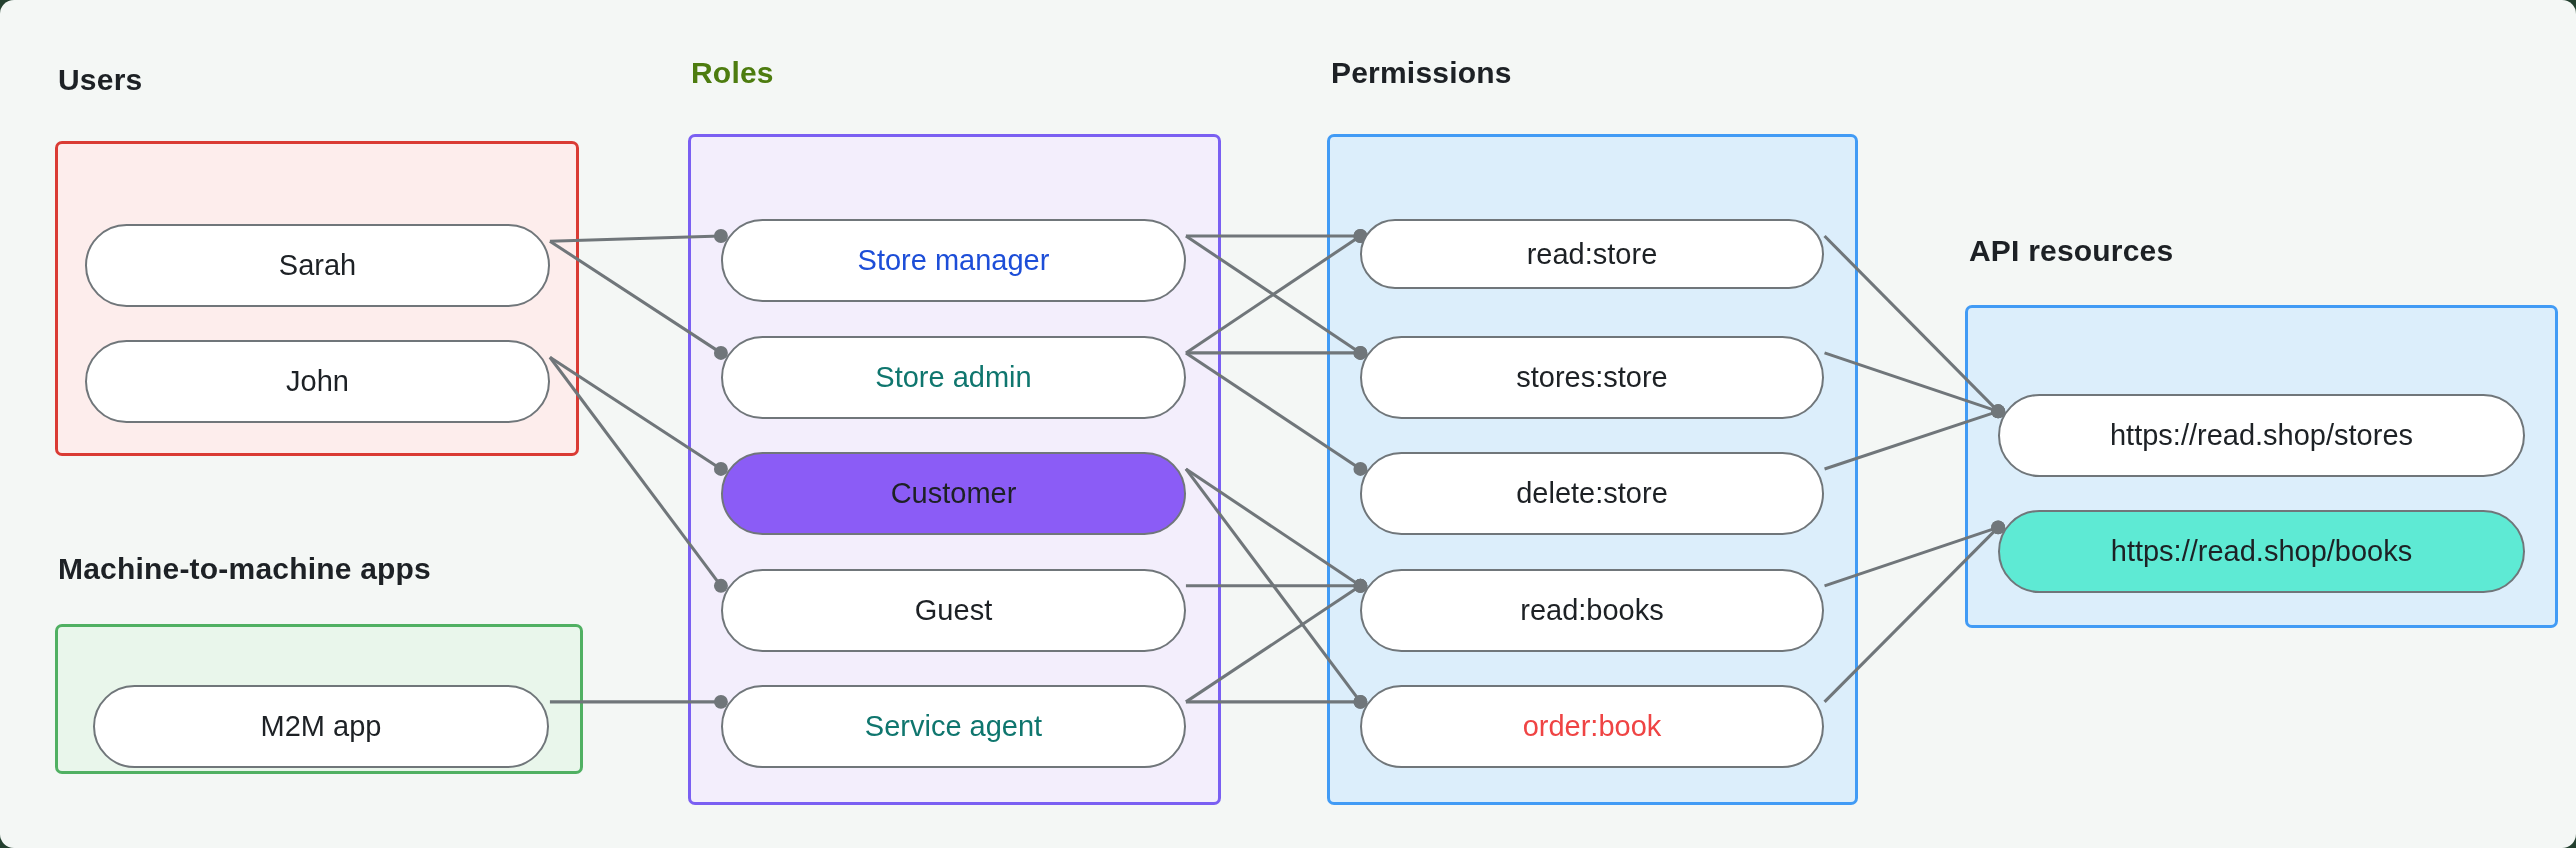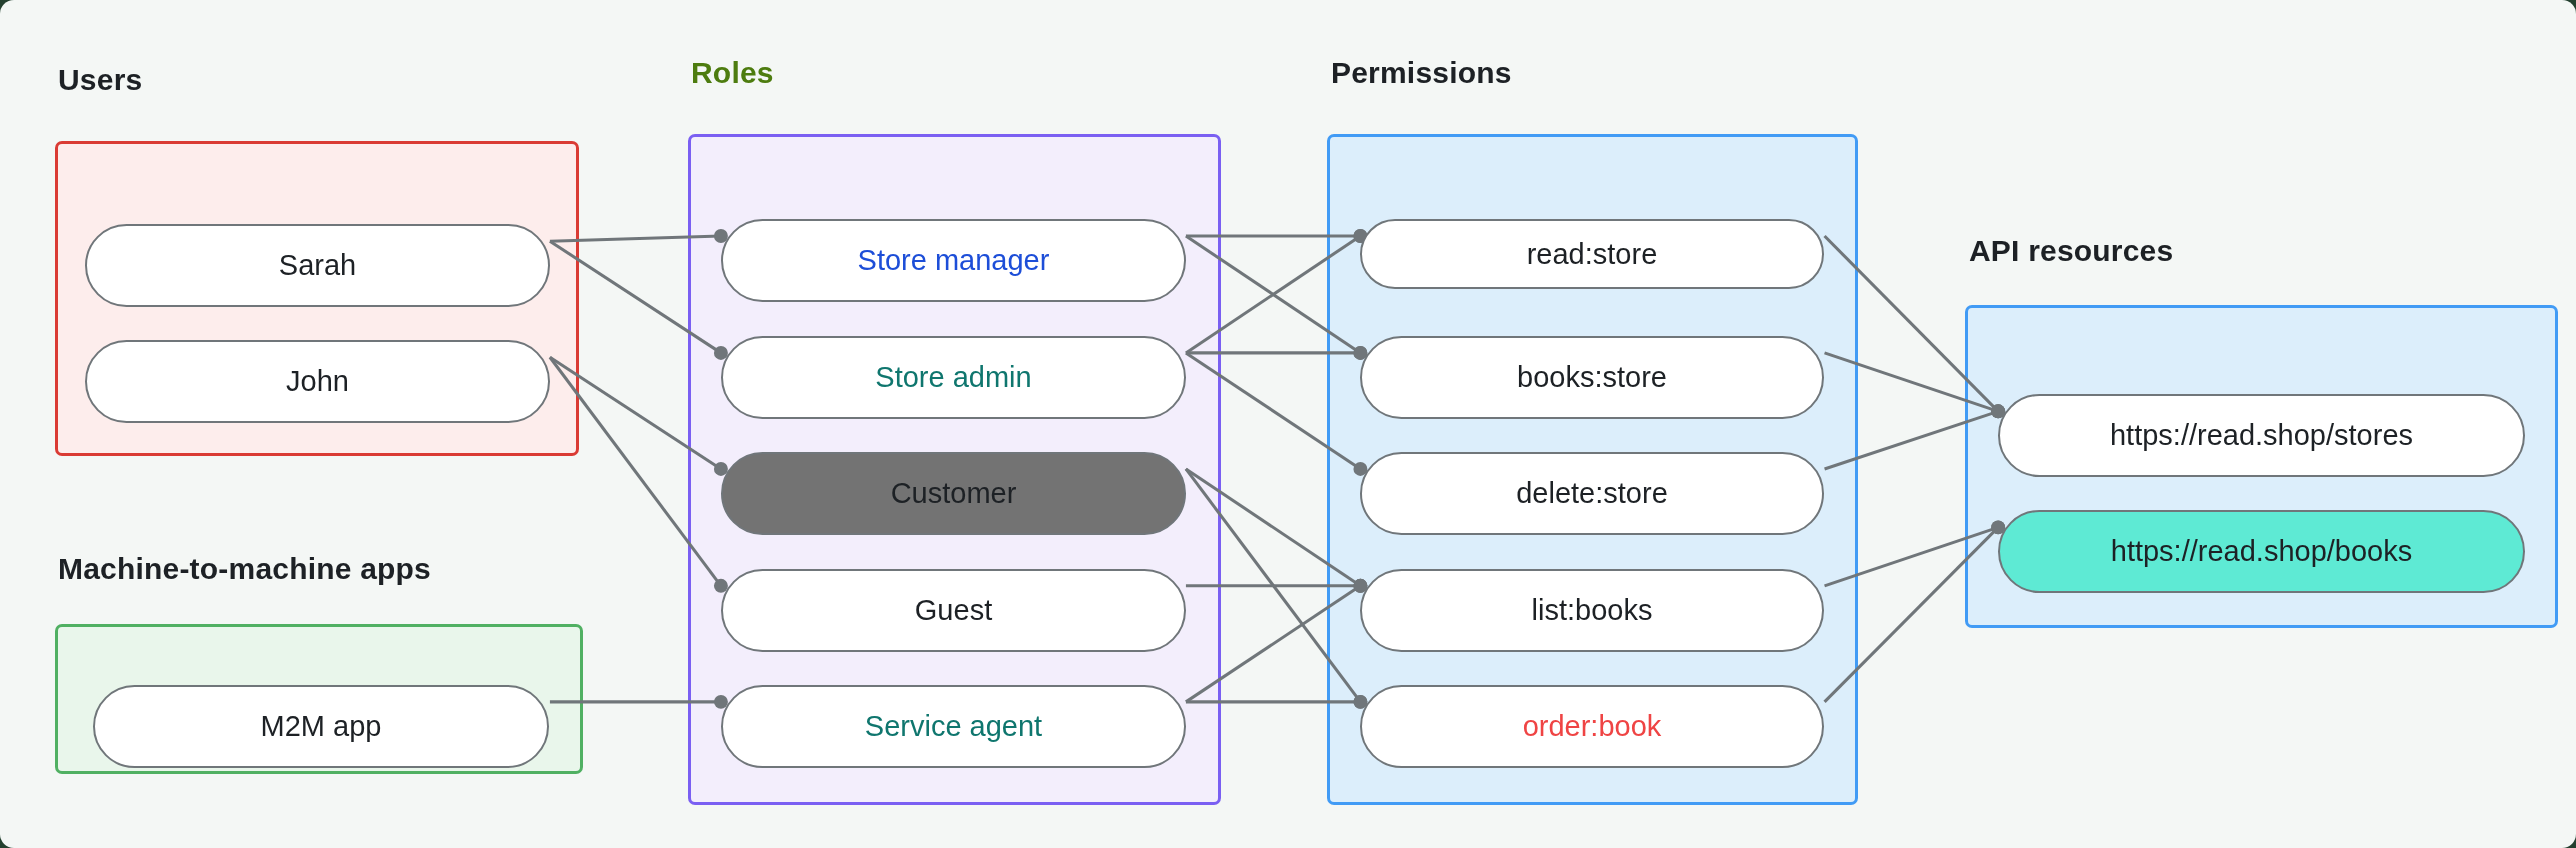--- a/index.html
+++ b/index.html
@@ -105,27 +105,27 @@
       <circle cx="2290" cy="471.5" r="8" fill="#70767a"></circle>
       <circle cx="2290" cy="604.5" r="8" fill="#70767a"></circle>
       <circle cx="2290" cy="604.5" r="8" fill="#70767a"></circle>
     </svg>
   <div id="nodes-layer">
       <div class="node-pill" style="left: 85px; top: 200px; width: 465px; height: 83px; background: rgb(255, 255, 255); border-color: rgb(112, 118, 122); color: rgb(29, 33, 37);">Sarah</div>
       <div class="node-pill" style="left: 85px; top: 316px; width: 465px; height: 83px; background: rgb(255, 255, 255); border-color: rgb(112, 118, 122); color: rgb(29, 33, 37);">John</div>
       <div class="node-pill" style="left: 93px; top: 661px; width: 456px; height: 83px; background: rgb(255, 255, 255); border-color: rgb(112, 118, 122); color: rgb(29, 33, 37);">M2M app</div>
       <div class="node-pill" style="left: 721px; top: 195px; width: 465px; height: 83px; background: rgb(255, 255, 255); border-color: rgb(112, 118, 122); color: #1d4ed8;">Store manager</div>
       <div class="node-pill" style="left: 721px; top: 312px; width: 465px; height: 83px; background: rgb(255, 255, 255); border-color: rgb(112, 118, 122); color: #0f766e;">Store admin</div>
-      <div class="node-pill" style="left: 721px; top: 428px; width: 465px; height: 83px; background: #737373; border-color: rgb(112, 118, 122); color: rgb(29, 33, 37);">Customer</div>
+      <div class="node-pill" style="left: 721px; top: 428px; width: 465px; height: 83px; background: #8b5cf6; border-color: rgb(112, 118, 122); color: rgb(29, 33, 37);">Customer</div>
       <div class="node-pill" style="left: 721px; top: 545px; width: 465px; height: 83px; background: rgb(255, 255, 255); border-color: rgb(112, 118, 122); color: rgb(29, 33, 37);">Guest</div>
       <div class="node-pill" style="left: 721px; top: 661px; width: 465px; height: 83px; background: rgb(255, 255, 255); border-color: rgb(112, 118, 122); color: #0f766e;">Service agent</div>
       <div class="node-pill" style="left: 1360px; top: 195px; width: 464px; height: 70px; background: rgb(255, 255, 255); border-color: rgb(112, 118, 122); color: rgb(29, 33, 37);">read:store</div>
-      <div class="node-pill" style="left: 1360px; top: 312px; width: 464px; height: 83px; background: rgb(255, 255, 255); border-color: rgb(112, 118, 122); color: rgb(29, 33, 37);">books:store</div>
+      <div class="node-pill" style="left: 1360px; top: 312px; width: 464px; height: 83px; background: rgb(255, 255, 255); border-color: rgb(112, 118, 122); color: rgb(29, 33, 37);">stores:store</div>
       <div class="node-pill" style="left: 1360px; top: 428px; width: 464px; height: 83px; background: rgb(255, 255, 255); border-color: rgb(112, 118, 122); color: rgb(29, 33, 37);">delete:store</div>
-      <div class="node-pill" style="left: 1360px; top: 545px; width: 464px; height: 83px; background: rgb(255, 255, 255); border-color: rgb(112, 118, 122); color: rgb(29, 33, 37);">list:books</div>
+      <div class="node-pill" style="left: 1360px; top: 545px; width: 464px; height: 83px; background: rgb(255, 255, 255); border-color: rgb(112, 118, 122); color: rgb(29, 33, 37);">read:books</div>
       <div class="node-pill" style="left: 1360px; top: 661px; width: 464px; height: 83px; background: rgb(255, 255, 255); border-color: rgb(112, 118, 122); color: #ef4444;">order:book</div>
       <div class="node-pill" style="left: 1998px; top: 370px; width: 527px; height: 83px; background: rgb(255, 255, 255); border-color: rgb(112, 118, 122); color: rgb(29, 33, 37);">https://read.shop/stores</div>
       <div class="node-pill" style="left: 1998px; top: 486px; width: 527px; height: 83px; background: #5eead4; border-color: rgb(112, 118, 122); color: rgb(29, 33, 37);">https://read.shop/books</div>
     </div>
   <div id="labels-layer">
       <div class="group-label" style="left: 58px; top: 63px; color: rgb(29, 33, 37);">Users</div>
       <div class="group-label" style="left: 58px; top: 552px; color: rgb(29, 33, 37);">Machine-to-machine apps</div>
       <div class="group-label" style="left: 691px; top: 56px; color: #4d7c0f;">Roles</div>
       <div class="group-label" style="left: 1331px; top: 56px; color: rgb(29, 33, 37);">Permissions</div>
       <div class="group-label" style="left: 1969px; top: 234px; color: rgb(29, 33, 37);">API resources</div>

